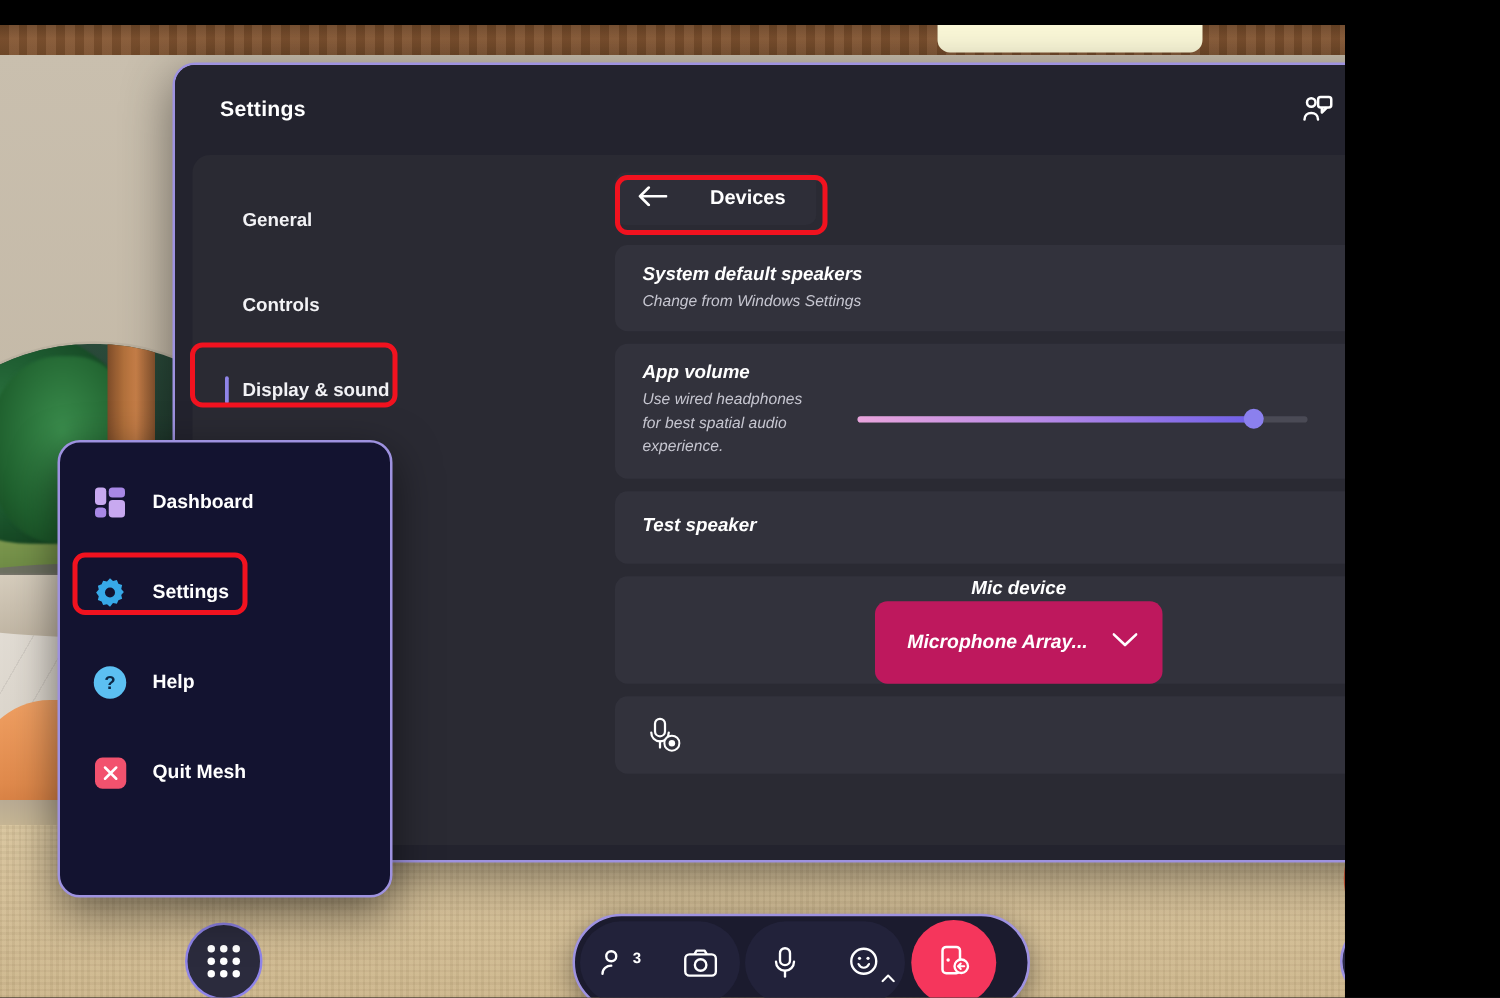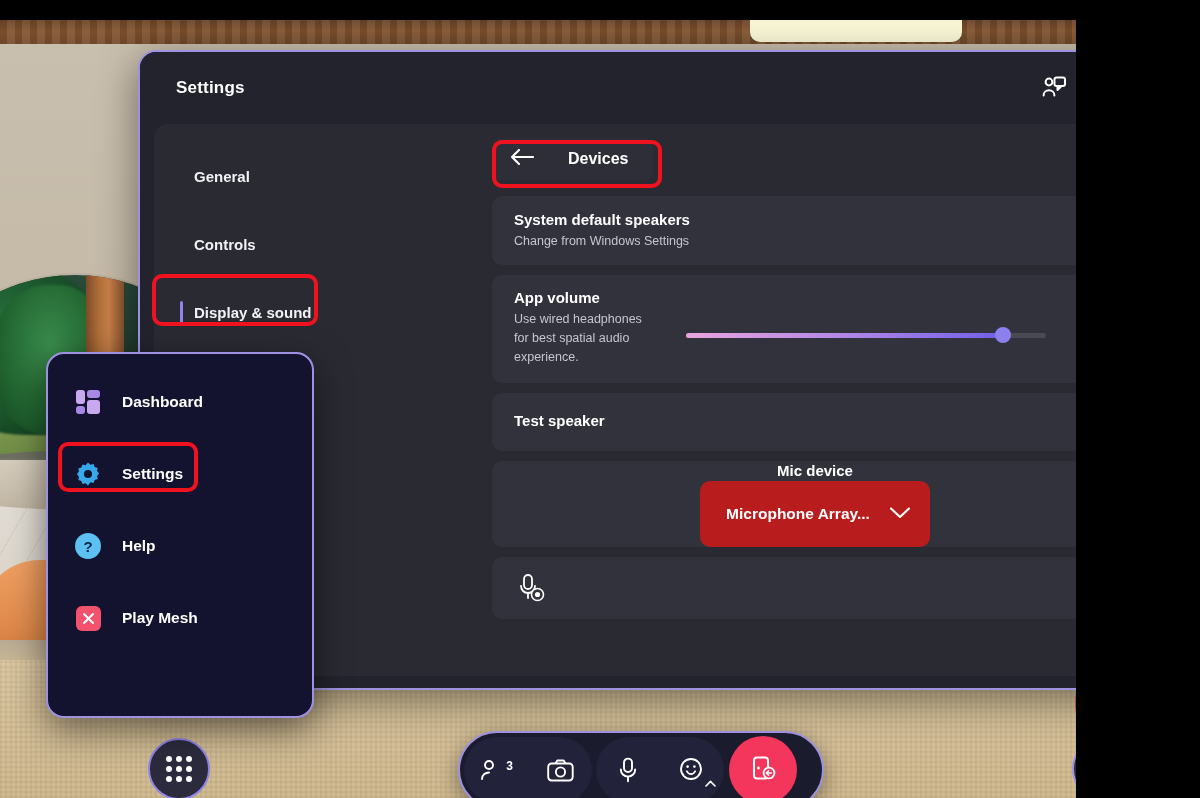--- a/index.html
+++ b/index.html
@@ -162,20 +162,21 @@
     cursor: pointer;
   }
 
   .card {
     background: #32323c;
     border-radius: 10px;
     margin-bottom: 10px;
     padding: 14px 22px;
     display: flex; align-items: center;
     min-height: 58px;
+    font-style: italic;
   }
   .card-text { flex: 1; min-width: 0; }
   .card-title { color: #fff; font-size: 15px; font-weight: 700; line-height: 1.35; }
   .card-sub { color: #c6c6d0; font-size: 12.5px; font-weight: 400; line-height: 1.5; margin-top: 2px; }
 
   .card-volume { align-items: center; padding-top: 13px; padding-bottom: 16px; }
   .card-volume .card-text { flex: 0 0 172px; }
   .vol-sub { max-width: 140px; }
   .slider-wrap { flex: 1; display:flex; align-items:center; padding-top: 16px; }
   .slider-track {
@@ -188,21 +189,21 @@
   }
   .slider-thumb {
     position:absolute; top:50%; width:16px; height:16px; border-radius:50%;
     background:#8b80ee; transform: translate(-50%,-50%); cursor: grab;
   }
   .vol-value { color:#fff; font-size:15px; font-weight:700; width: 22px; text-align:right; padding-top:14px; }
 
   .card-mic { padding: 0 0 0 22px; min-height: 66px; flex-direction: column; }
   .dropdown {
     display:flex; align-items:center; gap:20px;
-    background:#b91c1c; border-radius: 10px;
+    background:#be185d; border-radius: 10px;
     height: 66px; padding: 0 20px 0 26px; cursor:pointer;
   }
   .dropdown-value { color:#fff; font-size:15.5px; font-weight:700; }
 
   .icon-btn { width:34px; height:34px; display:flex; align-items:center; justify-content:center; cursor:pointer; }
 
   
   .annot {
     position: absolute;
     border: 4px solid #f1121f;
@@ -451,21 +452,21 @@
 
 
     <div class="ctx-item">
       <span class="ctx-ico">
         <span class="ico-sq" style="background:#f2526e;">
           <svg width="13" height="13" viewBox="0 0 13 13">
             <path d="M2 2 L11 11 M11 2 L2 11" stroke="#fff" stroke-width="2" stroke-linecap="round"></path>
           </svg>
         </span>
       </span>
-      <span>Play Mesh</span>
+      <span>Quit Mesh</span>
     </div>
   </div>
 
   <div class="annot" id="annot-devices"></div>
   <div class="annot" id="annot-display"></div>
   <div class="annot" id="annot-settings"></div>
 
   <div class="hud-launcher">
     <span class="dots-grid">
       <i></i>

